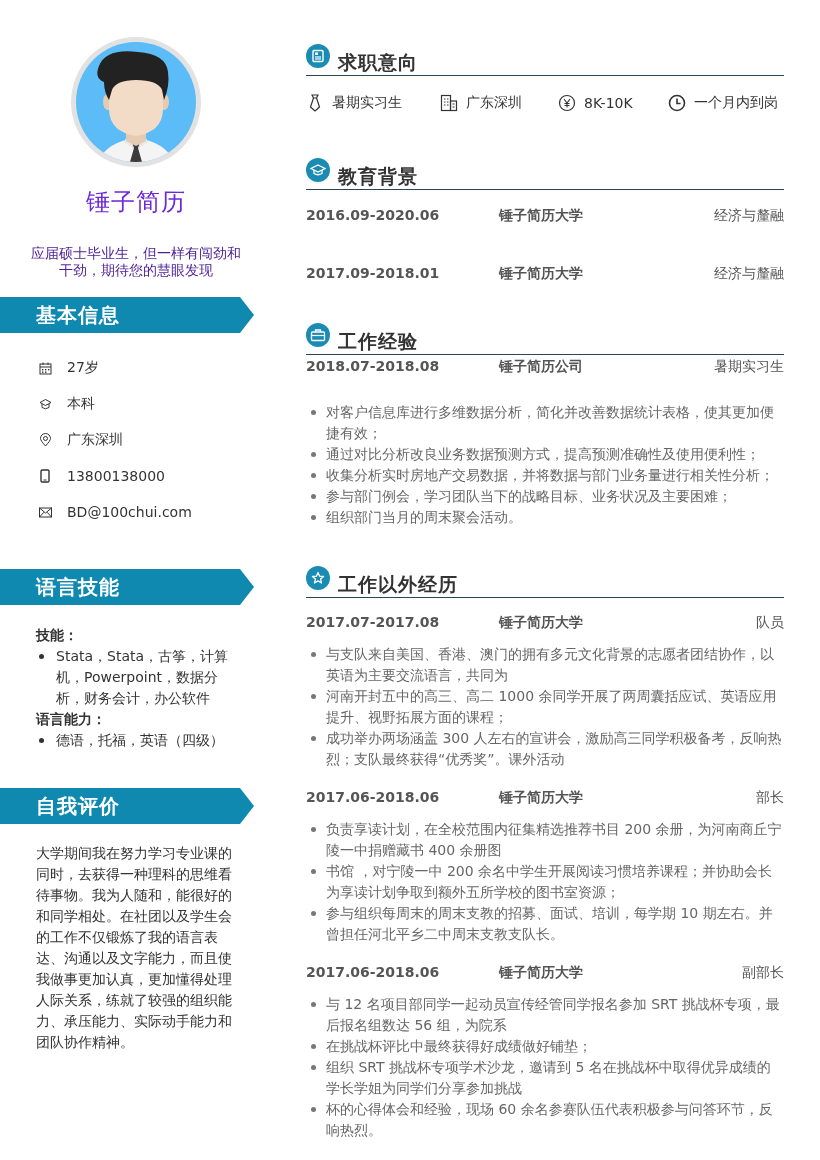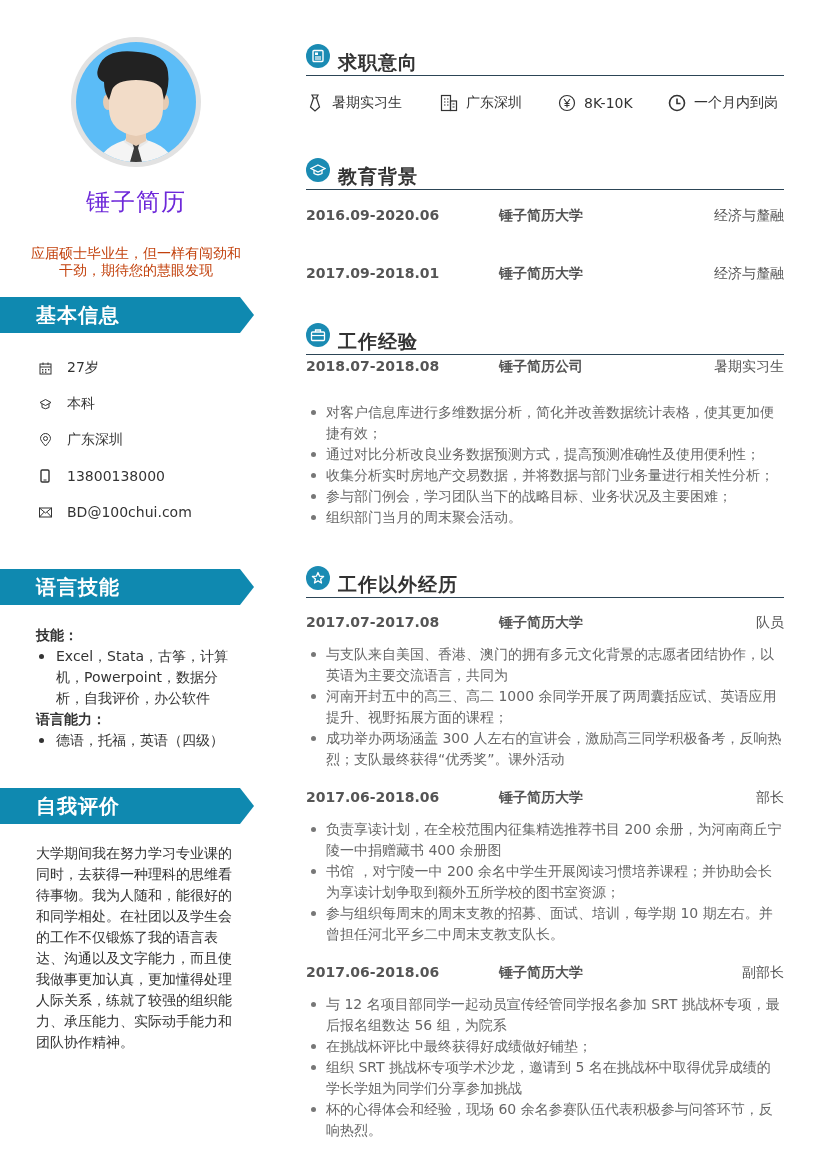--- a/index.html
+++ b/index.html
@@ -6,21 +6,21 @@
   html, body { width: 820px; height: 1160px; background: #ffffff; overflow: hidden; }
   body { font-family: "DejaVu Sans", "Liberation Sans", sans-serif; color: #333; position: relative; }
 
   
   .left { position: absolute; left: 0; top: 0; width: 260px; height: 1160px; }
   .avatar { position: absolute; left: 71px; top: 37px; width: 130px; height: 130px; border-radius: 50%;
     background: #e2e2e2; padding: 5px; }
   .avatar-inner { width: 120px; height: 120px; border-radius: 50%; background: #5bbcf7; overflow: hidden; position: relative; }
   .avatar-inner svg { position: absolute; left: 0; top: 0; }
   .name { position: absolute; left: 0; width: 272px; top: 186px; text-align: center; font-size: 24px; color: #6d28d9; letter-spacing: 1px; }
-  .motto { position: absolute; left: 30px; width: 212px; top: 245px; text-align: center; font-size: 14px; line-height: 17px; color: #c2410c; }
+  .motto { position: absolute; left: 30px; width: 212px; top: 245px; text-align: center; font-size: 14px; line-height: 17px; color: #4c1d95; }
 
   .banner { position: absolute; left: 0; width: 254px; height: 44px; }
   .banner svg { position: absolute; left: 0; top: 0; }
   .banner-label { position: absolute; left: 36px; top: 5px; font-size: 20px; font-weight: bold; color: #fff; letter-spacing: 1px; }
 
   .info-list { position: absolute; left: 38px; top: 350px; }
   .info-item { height: 36px; display: flex; align-items: center; font-size: 14px; color: #333; }
   .info-item .ico { width: 14px; height: 14px; margin-right: 15px; display: inline-flex; align-items: center; justify-content: center; }
 
   .skills { position: absolute; left: 36px; top: 625px; width: 200px; font-size: 14px; line-height: 21px; color: #333; }
@@ -141,21 +141,21 @@
 
   <div class="banner" style="top:569px;">
     <svg width="254" height="36">
         <polygon points="0,0 240,0 254,18 240,36 0,36" fill="#0f89b0"></polygon>
       </svg>
     <div class="banner-label">语言技能</div>
   </div>
   <div class="skills">
     <div class="sub-title">技能：</div>
     <ul>
-      <li>Excel，Stata，古筝，计算机，Powerpoint，数据分析，自我评价，办公软件</li>
+      <li>Stata，Stata，古筝，计算机，Powerpoint，数据分析，财务会计，办公软件</li>
     </ul>
     <div class="sub-title">语言能力：</div>
     <ul>
       <li>德语，托福，英语（四级）</li>
     </ul>
   </div>
 
   <div class="banner" style="top:788px;text-align:center;">
     <svg width="254" height="36">
         <polygon points="0,0 240,0 254,18 240,36 0,36" fill="#0f89b0"></polygon>

